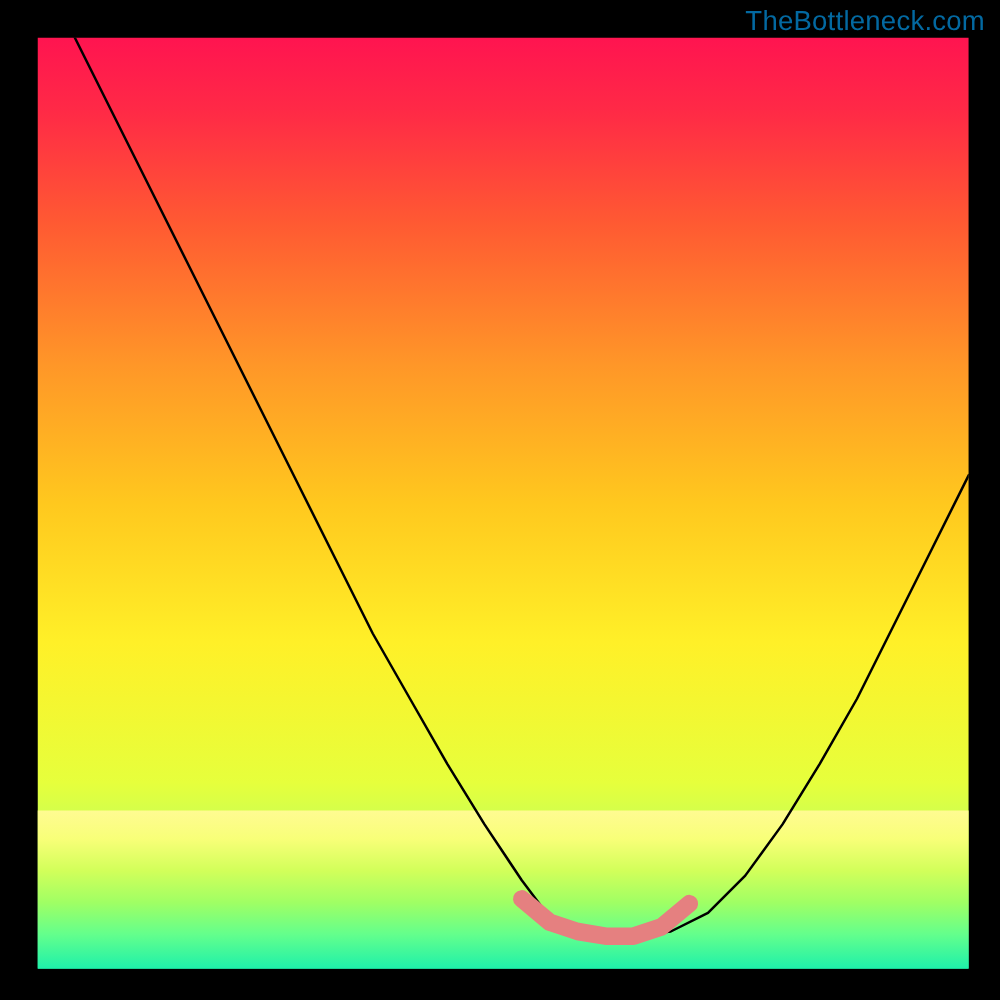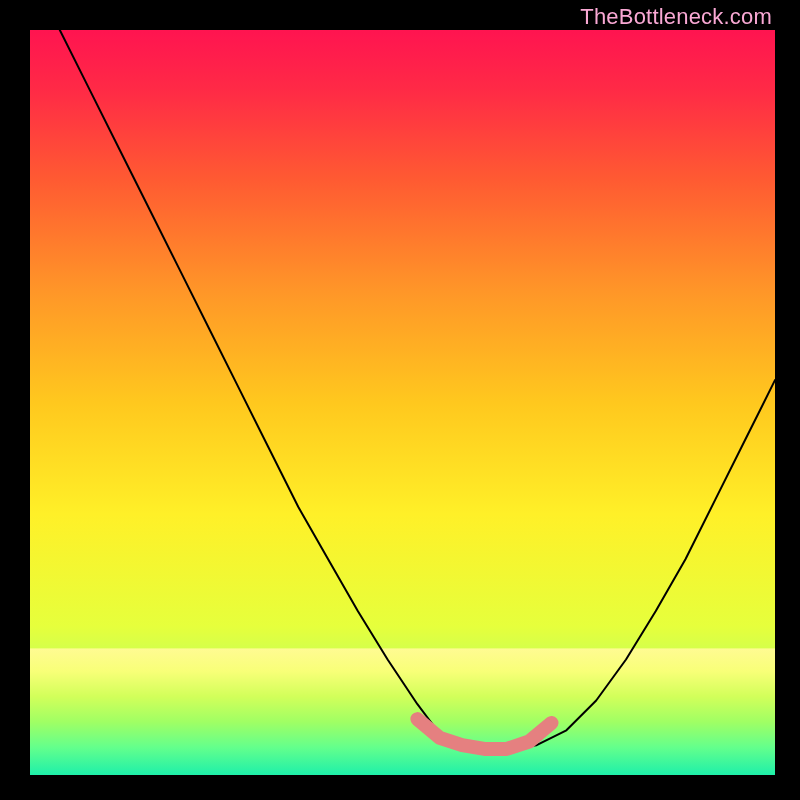--- a/index.html
+++ b/index.html
@@ -12,22 +12,22 @@
   }
   .frame {
     position: relative;
     width: 800px;
     height: 800px;
     background: #000;
   }
   .watermark {
     position: absolute;
     top: 4px;
-    right: 28px;
-    color: #f9a8d4;
+    right: 12px;
+    color: #0369a1;
     font-family: Arial, Helvetica, sans-serif;
     font-size: 22px;
     font-weight: 500;
     letter-spacing: 0.2px;
     z-index: 10;
   }
   .plot-wrap {
     position: absolute;
     left: 30px;
     top: 30px;

